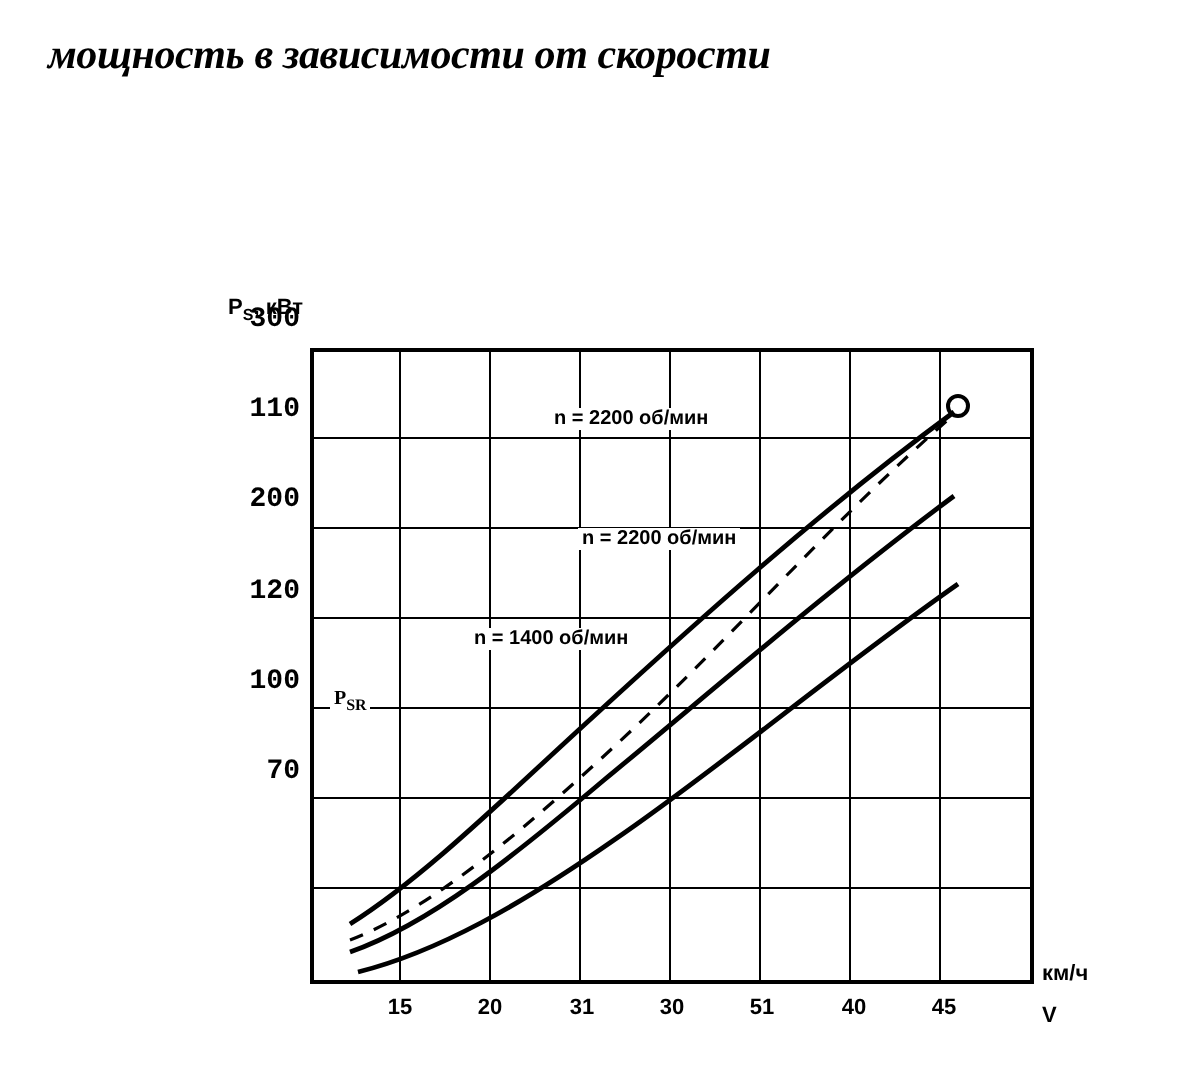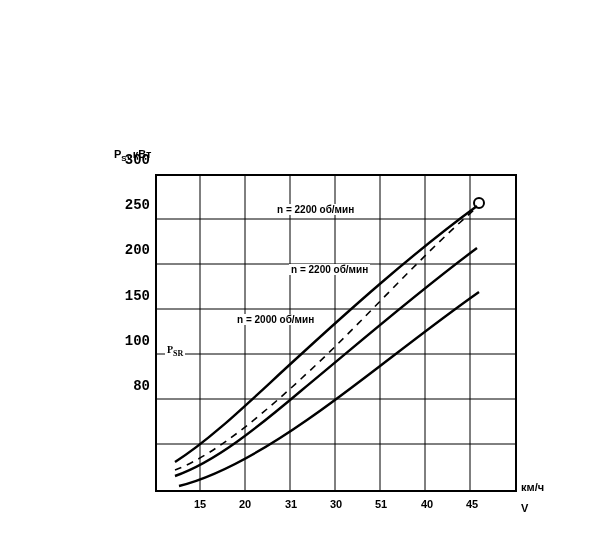--- a/index.html
+++ b/index.html
@@ -105,37 +105,38 @@
     background: #ffffff;
     padding: 0 2px;
     white-space: nowrap;
     color: #000;
   }
 </style>
 </head>
 <body>
 
 <div id="caption">
+  <div>мощность в зависимости от скорости</div>
 </div>
 
 <div id="figure">
 
   <div class="axis-cap" id="ylabel">
     <span>P</span><sub>S</sub>, <span>кВт</span>
   </div>
 
   <div class="axis-cap" id="xunit">км/ч</div>
   <div class="axis-cap" id="xlabel">V</div>
 
   <div class="ytick-wrap">
-    <div class="ytick" style="top:262px">80</div>
+    <div class="ytick" style="top:262px">70</div>
     <div class="ytick" style="top:217px">100</div>
-    <div class="ytick" style="top:172px">150</div>
+    <div class="ytick" style="top:172px">120</div>
     <div class="ytick" style="top:126px">200</div>
-    <div class="ytick" style="top:81px">250</div>
+    <div class="ytick" style="top:81px">110</div>
     <div class="ytick" style="top:36px">300</div>
   </div>
 
   <div class="xtick-wrap">
     <div class="xtick" style="left:45px">15</div>
     <div class="xtick" style="left:90px">20</div>
     <div class="xtick" style="left:136px">31</div>
     <div class="xtick" style="left:181px">30</div>
     <div class="xtick" style="left:226px">51</div>
     <div class="xtick" style="left:272px">40</div>
@@ -170,16 +171,16 @@
 
       <path d="M 18 300 C 58 286, 100 252, 145 214 C 196 172, 258 118, 320 72" fill="none" stroke="#000" stroke-width="2.4"></path>
 
       <path d="M 22 310 C 62 300, 104 276, 150 244 C 200 210, 262 158, 322 116" fill="none" stroke="#000" stroke-width="2.4"></path>
 
       <circle cx="322" cy="27" r="5" fill="none" stroke="#000" stroke-width="2"></circle>
     </svg>
 
     <div class="curve-note" style="left:118px; top:28px;text-align:right;">n = 2200 об/мин</div>
     <div class="curve-note" style="left:132px; top:88px;">n = 2200 об/мин</div>
-    <div class="curve-note" style="left:78px; top:138px;">n = 2000 об/мин</div>
+    <div class="curve-note" style="left:78px; top:138px;">n = 1400 об/мин</div>
     <div class="curve-note" style="left:8px; top:168px;font-family:Liberation Serif, serif;"><span>P</span><sub style="font-size:8px">SR</sub></div>
   </div>
 </div>
 
 </body></html>

